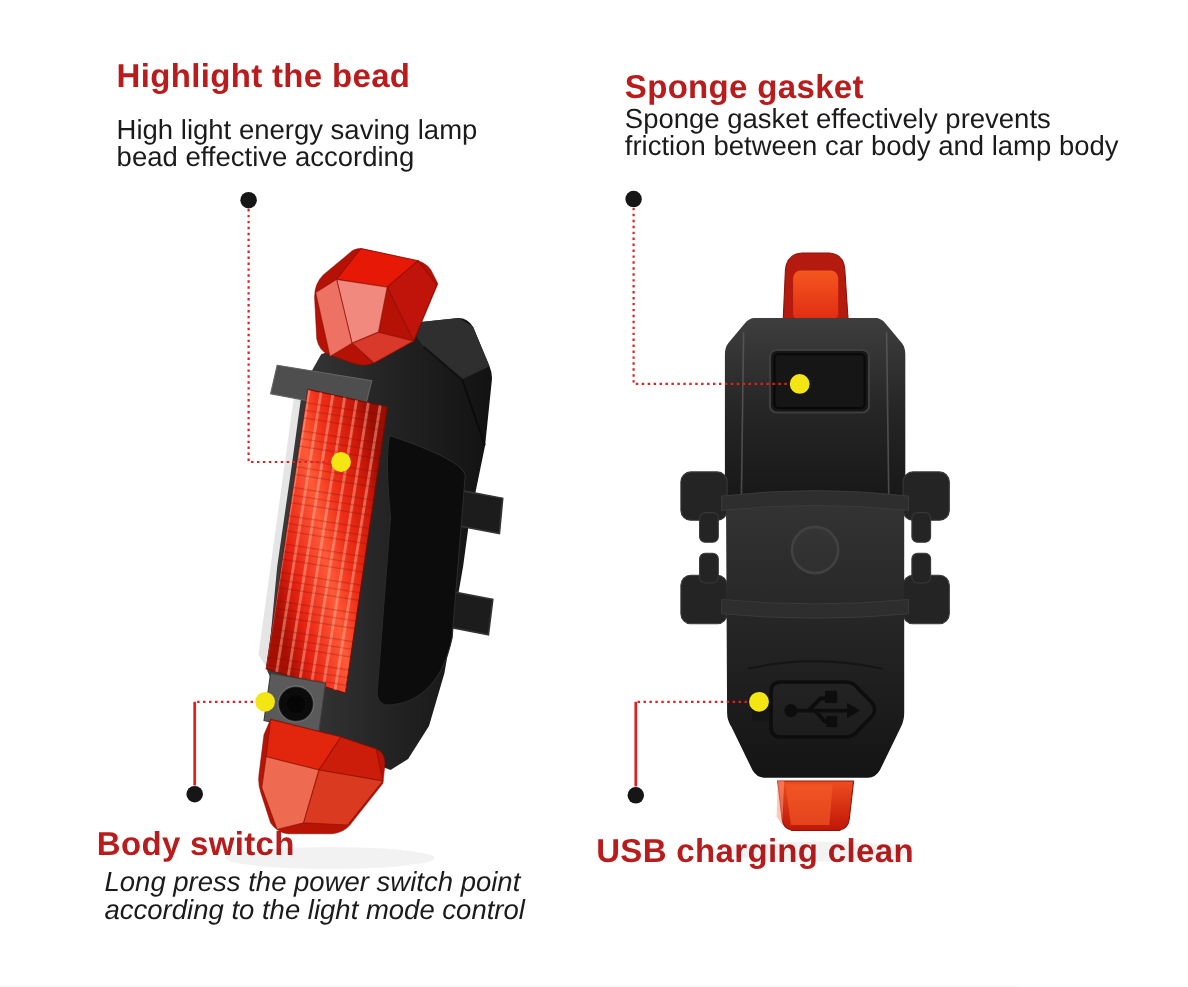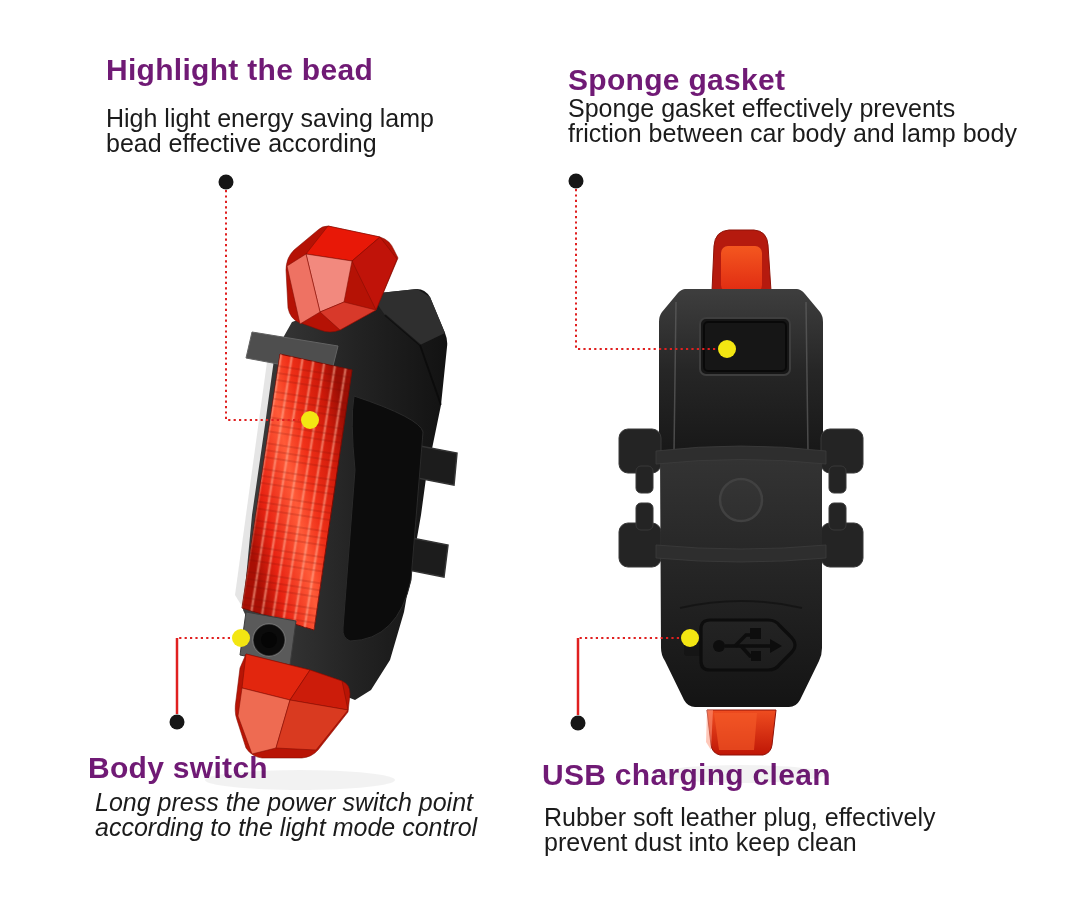--- a/index.html
+++ b/index.html
@@ -4,21 +4,21 @@
 <style>
   html,body { margin:0; padding:0; background:#e9e9e9; }
   .canvas {
     position:relative; width:1080px; height:897px; margin:0 auto;
     background:#ffffff; overflow:hidden;
     font-family:"Liberation Sans", sans-serif;
   }
   .feature { position:absolute; }
   .feature h2 {
     margin:0; font-size:30px; line-height:33px; font-weight:bold;
-    color:#701a75; letter-spacing:0.3px; white-space:nowrap;
+    color:#b91c1c; letter-spacing:0.3px; white-space:nowrap;
   }
   .feature p {
     margin:0; font-size:25px; line-height:24.5px; color:#1b1b1b; white-space:nowrap;
   }
   .f1 { left:106px; top:53px; }   .f1 p { margin-top:20px; }
   .f2 { left:568px; top:63px; }   .f2 p { }
   .f3 { left:88px;  top:751px; }  .f3 p { margin-top:6px; padding-left:7px;font-style:italic; }
   .f4 { left:542px; top:758px; }  .f4 p { margin-top:14px; padding-left:2px; }
   svg.scene { position:absolute; left:0; top:0; }
 </style>
@@ -46,24 +46,20 @@
   <section class="feature f3">
     <h2>Body switch</h2>
     <p>
       <span>Long press the power switch point</span><br>
       <span>according to the light mode control</span>
     </p>
   </section>
 
   <section class="feature f4">
     <h2>USB charging clean</h2>
-    <p>
-      <span>Rubber soft leather plug, effectively</span><br>
-      <span>prevent dust into keep clean</span>
-    </p>
   </section>
 
   <svg class="scene" width="1080" height="897" viewBox="0 0 1080 897">
     <defs>
       <linearGradient id="lensGrad" gradientUnits="userSpaceOnUse" x1="242" y1="500" x2="356" y2="478">
         <stop offset="0" stop-color="#a80f04"></stop>
         <stop offset="0.18" stop-color="#e82312"></stop>
         <stop offset="0.45" stop-color="#ff5a38"></stop>
         <stop offset="0.62" stop-color="#f03018"></stop>
         <stop offset="0.85" stop-color="#cf1a0a"></stop>

